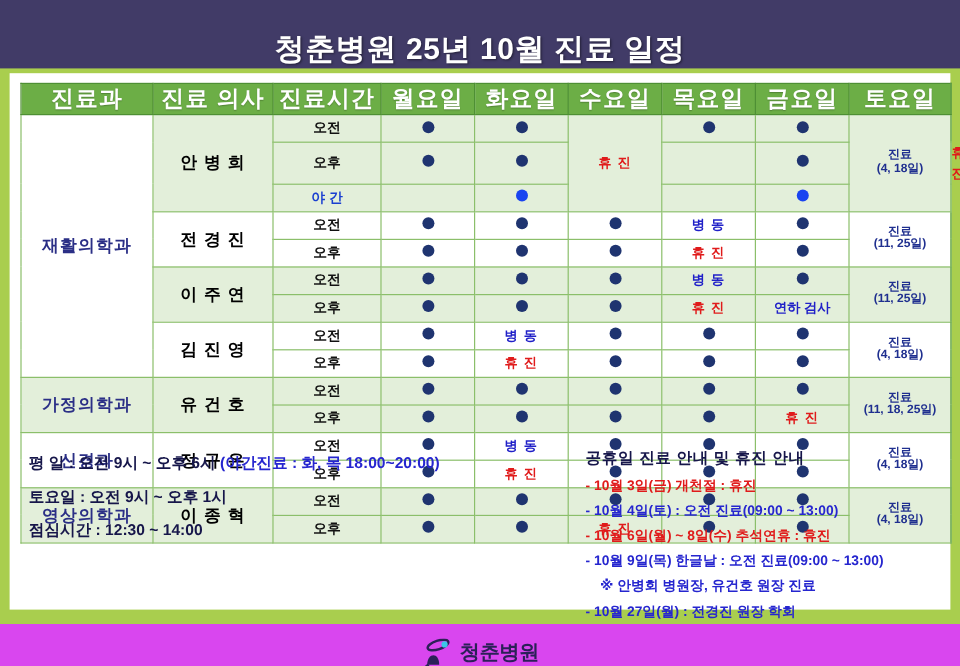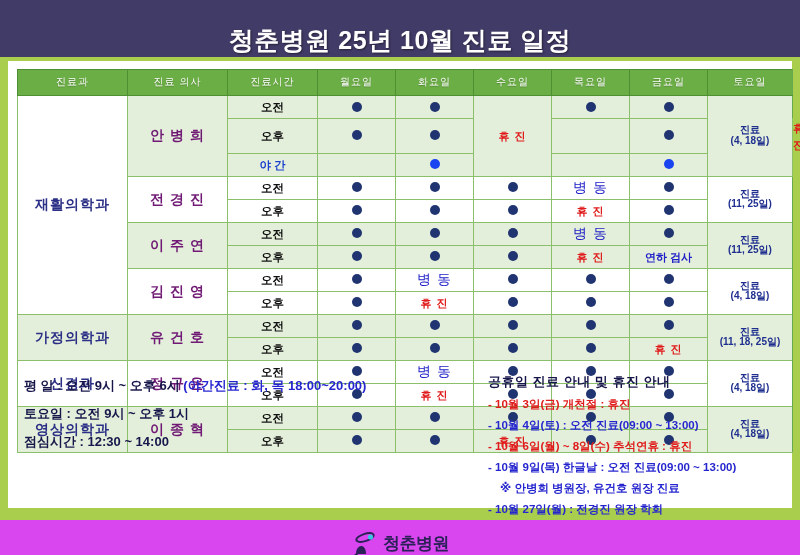--- a/index.html
+++ b/index.html
@@ -32,44 +32,44 @@
     border-collapse:collapse;width:766px;table-layout:fixed;
     border:1px solid #6aa84f;
   }
   table.sched th,table.sched td{
     border:1px solid #8bbf6a;
     text-align:center;vertical-align:middle;
     padding:0;line-height:1.05;
   }
   table.sched thead th{
     background:#6cae46;color:#ffffff;
-    font-size:10px;font-weight:normal;height:25px;
+    font-size:19px;font-weight:bold;height:25px;
     letter-spacing:1px;border:1px solid #4e8f34;
     text-shadow:0 1px 1px rgba(0,0,0,.25);
     margin-top:20px;
   }
   col.c-dept{width:110px}
   col.c-doc{width:100px}
   col.c-time{width:90px}
   col.c-day{width:78px}
   col.c-sat{width:85px}
 
   td.dept,td.doc{font-size:14px;font-weight:bold;letter-spacing:1px;}
   td.dept{color:#2b2f86;}
-  td.doc{color:#701a75;}
+  td.doc{color:#000000;}
   td.time{font-size:11.5px;font-weight:bold;color:#111111;height:22px;}
   td.time.night{color:#1a3fd0;margin-top:37px;}
   td.cell{height:22px;}
   td.sat{font-size:10px;font-weight:bold;color:#1f2f8f;line-height:1.25;}
   td.sat .sat-d{display:block;}
 
   .dot{display:inline-block;width:10px;height:10px;border-radius:50%;background:#1f3470;}
   .dot.night{background:#1a44f0;}
   .txt-off{font-size:11px;font-weight:bold;color:#e01b1b;letter-spacing:1px;}
-  .txt-ward{font-size:14px;font-weight:normal;color:#2020c8;letter-spacing:1px;margin-top:46px;}
+  .txt-ward{font-size:11px;font-weight:bold;color:#2020c8;letter-spacing:1px;margin-top:46px;}
   .txt-exam{font-size:11px;font-weight:bold;color:#2020c8;letter-spacing:0;}
 
   tr.sh td{background:#e3efda;}
   tr.wh td{background:#ffffff;}
   td.band-sh{background:#e3efda !important;}
   td.band-wh{background:#ffffff !important;}
 
   
   .notes{position:absolute;left:0;top:312px;width:682px;height:135px;}
   .notes-left{position:absolute;left:16px;top:4px;width:430px;}

